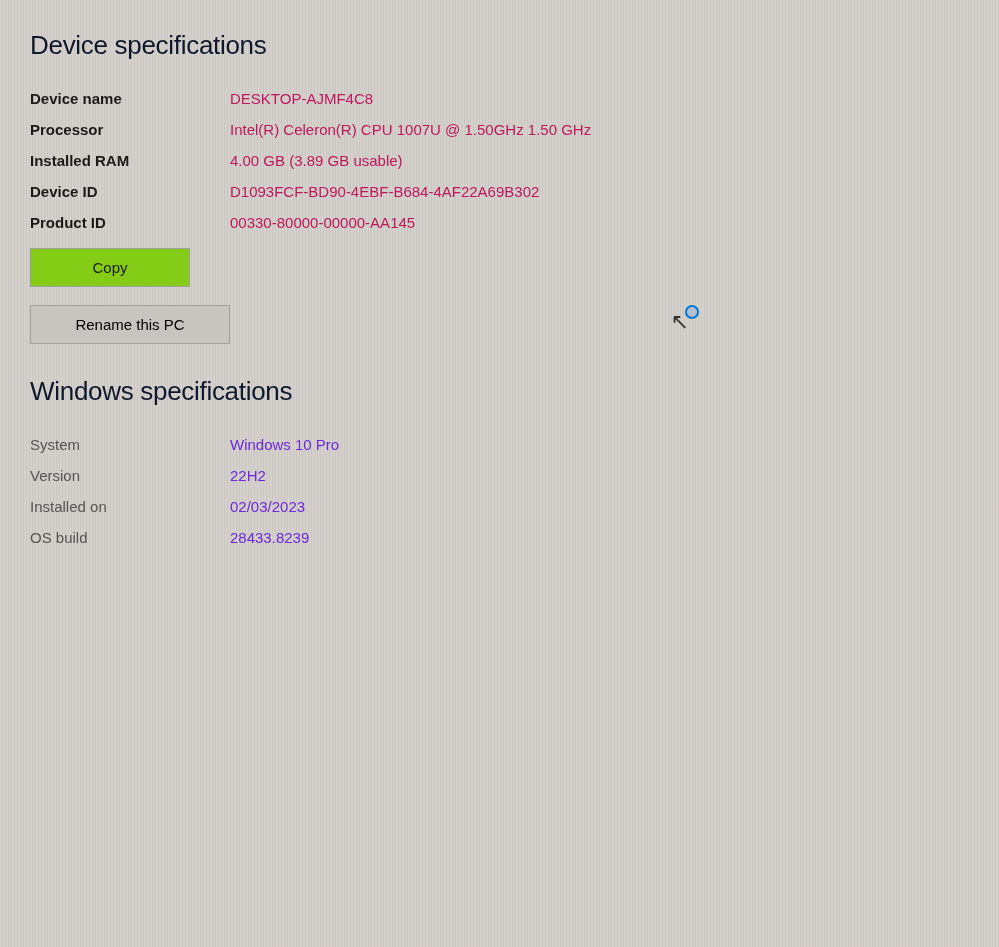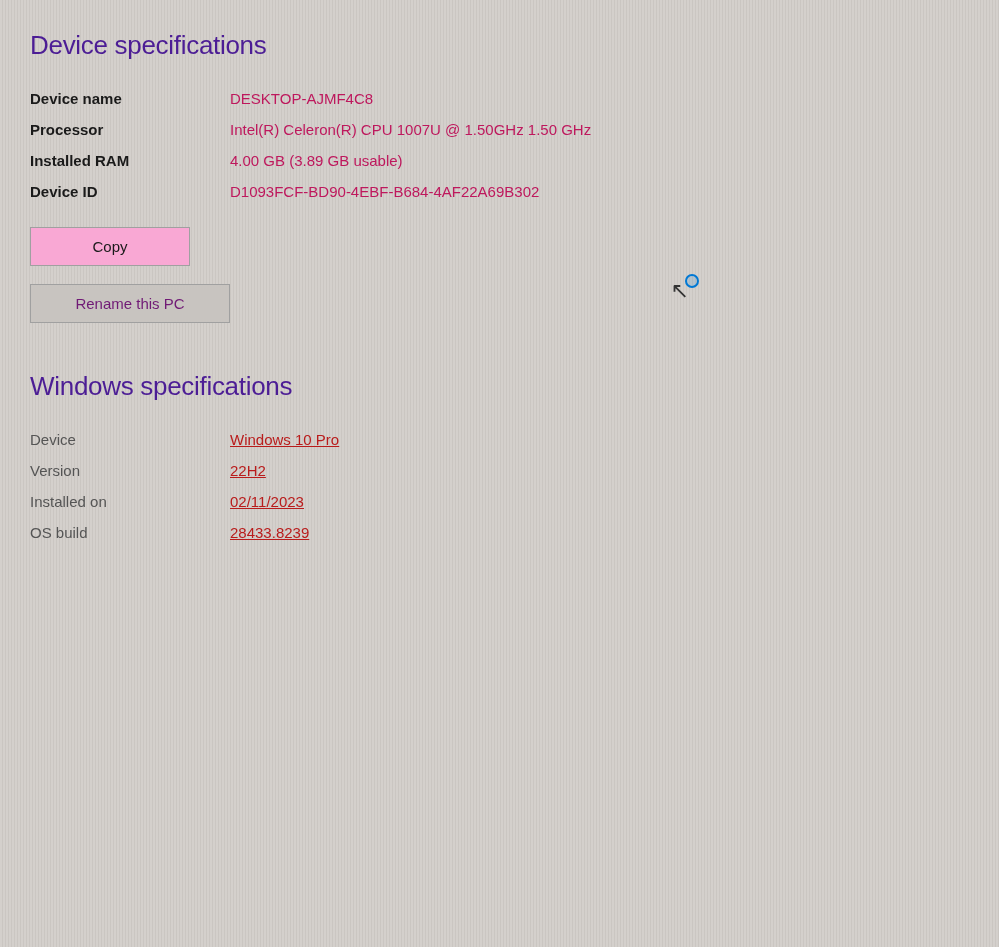--- a/index.html
+++ b/index.html
@@ -21,21 +21,21 @@
         transparent,
         transparent 2px,
         rgba(180,175,170,0.3) 2px,
         rgba(180,175,170,0.3) 3px
       );
     }
 
     .section-title {
       font-size: 26px;
       font-weight: 300;
-      color: #4c1d95;
+      color: #0f172a;
       margin-bottom: 22px;
       letter-spacing: -0.3px;
     }
 
     .spec-table {
       width: 100%;
       border-collapse: collapse;
       margin-bottom: 6px;
     }
 
@@ -53,41 +53,41 @@
       padding-right: 20px;
     }
 
     .spec-table tr td:last-child {
       color: #be185d;
       font-size: 15px;
     }
 
     .btn-copy {
       display: inline-block;
-      background-color: #f9a8d4;
+      background-color: #84cc16;
       border: 1px solid #a0a0a0;
       padding: 10px 28px;
       font-size: 15px;
       color: #1a1a1a;
       cursor: pointer;
-      margin-top: 14px;
+      margin-top: 4px;
       margin-bottom: 18px;
       font-family: 'Segoe UI', Arial, sans-serif;
       min-width: 160px;
     }
 
     .btn-rename {
       display: inline-block;
       background-color: #c8c4c0;
       border: 1px solid #a0a0a0;
       padding: 10px 28px;
       font-size: 15px;
-      color: #701a75;
+      color: #000000;
       cursor: pointer;
-      margin-bottom: 36px;
+      margin-bottom: 20px;
       font-family: 'Segoe UI', Arial, sans-serif;
       min-width: 200px;
     }
 
     .button-row {
       display: flex;
       flex-direction: column;
       align-items: flex-start;
       gap: 0;
       position: relative;
@@ -133,23 +133,22 @@
 
     .win-spec-table tr td:first-child {
       width: 200px;
       font-weight: 400;
       color: #555;
       font-size: 15px;
       padding-right: 20px;
     }
 
     .win-spec-table tr td:last-child {
-      color: #b91c1c;
-      font-size: 15px;
-      text-decoration: underline;
+      color: #6d28d9;
+      font-size: 15px;
     }
   </style>
 </head>
 <body>
 
 <h1 class="section-title">Device specifications</h1>
 
 <table class="spec-table">
   <tbody id="device-specs-body">
       <tr>
@@ -160,20 +159,24 @@
       <td>Processor</td>
       <td>Intel(R) Celeron(R) CPU 1007U @ 1.50GHz   1.50 GHz</td>
     </tr>
       <tr>
       <td>Installed RAM</td>
       <td>4.00 GB (3.89 GB usable)</td>
     </tr>
       <tr>
       <td>Device ID</td>
       <td>D1093FCF-BD90-4EBF-B684-4AF22A69B302</td>
+    </tr>
+      <tr>
+      <td>Product ID</td>
+      <td>00330-80000-00000-AA145</td>
     </tr>
     </tbody>
 </table>
 
 <div class="button-row">
   <button class="btn-copy">Copy</button>
 
   <div class="cursor-area">
     <span class="cursor-icon">↖</span>
     <span class="cursor-circle"></span>
@@ -181,30 +184,30 @@
 
   <button class="btn-rename">Rename this PC</button>
 </div>
 
 <div class="windows-section">
   <h1 class="section-title">Windows specifications</h1>
 
   <table class="win-spec-table">
     <tbody id="windows-specs-body">
         <tr>
-      <td>Device</td>
+      <td>System</td>
       <td>Windows 10 Pro</td>
     </tr>
         <tr>
       <td>Version</td>
       <td>22H2</td>
     </tr>
         <tr>
       <td>Installed on</td>
-      <td>02/11/2023</td>
+      <td>02/03/2023</td>
     </tr>
         <tr>
       <td>OS build</td>
       <td>28433.8239</td>
     </tr>
       </tbody>
   </table>
 </div>
 
 </body></html>

